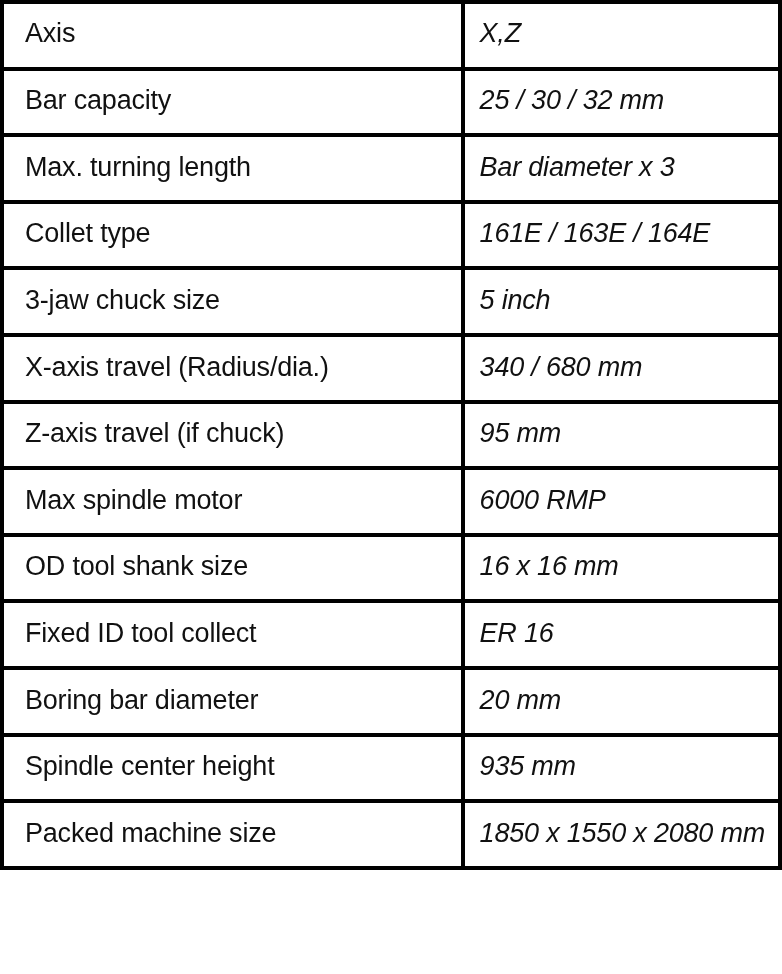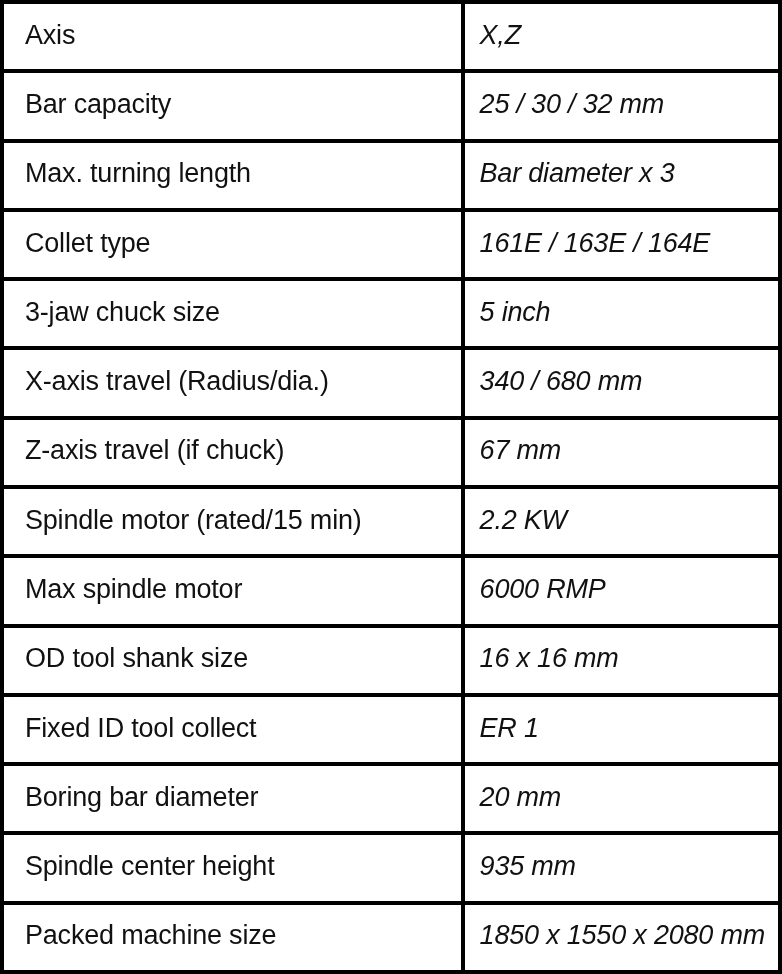--- a/index.html
+++ b/index.html
@@ -9,21 +9,21 @@
   }
   body {
     width: 782px;
     height: 974px;
     font-family: "Liberation Sans", sans-serif;
     color: #111111;
     box-sizing: border-box;
   }
   .page {
     width: 782px;
-    height: 974px;
+    height: 870px;
     box-sizing: border-box;
     background: #c4b5fd;
   }
   table.spec-table {
     width: 100%;
     height: 100%;
     border-collapse: collapse;
     table-layout: fixed;
   }
   table.spec-table td {
@@ -70,37 +70,33 @@
         <tr>
           <td class="col-label">3-jaw chuck size</td>
           <td class="col-value">5 inch</td>
         </tr>
         <tr>
           <td class="col-label">X-axis travel (Radius/dia.)</td>
           <td class="col-value">340 / 680 mm</td>
         </tr>
         <tr>
           <td class="col-label">Z-axis travel (if chuck)</td>
-          <td class="col-value">67 mm</td>
-        </tr>
-        <tr>
-          <td class="col-label">Spindle motor (rated/15 min)</td>
-          <td class="col-value">2.2 KW</td>
+          <td class="col-value">95 mm</td>
         </tr>
         <tr>
           <td class="col-label">Max spindle motor</td>
           <td class="col-value">6000 RMP</td>
         </tr>
         <tr>
           <td class="col-label">OD tool shank size</td>
           <td class="col-value">16 x 16 mm</td>
         </tr>
         <tr>
           <td class="col-label">Fixed ID tool collect</td>
-          <td class="col-value">ER 1</td>
+          <td class="col-value">ER 16</td>
         </tr>
         <tr>
           <td class="col-label">Boring bar diameter</td>
           <td class="col-value">20 mm</td>
         </tr>
         <tr>
           <td class="col-label">Spindle center height</td>
           <td class="col-value">935 mm</td>
         </tr>
         <tr>

